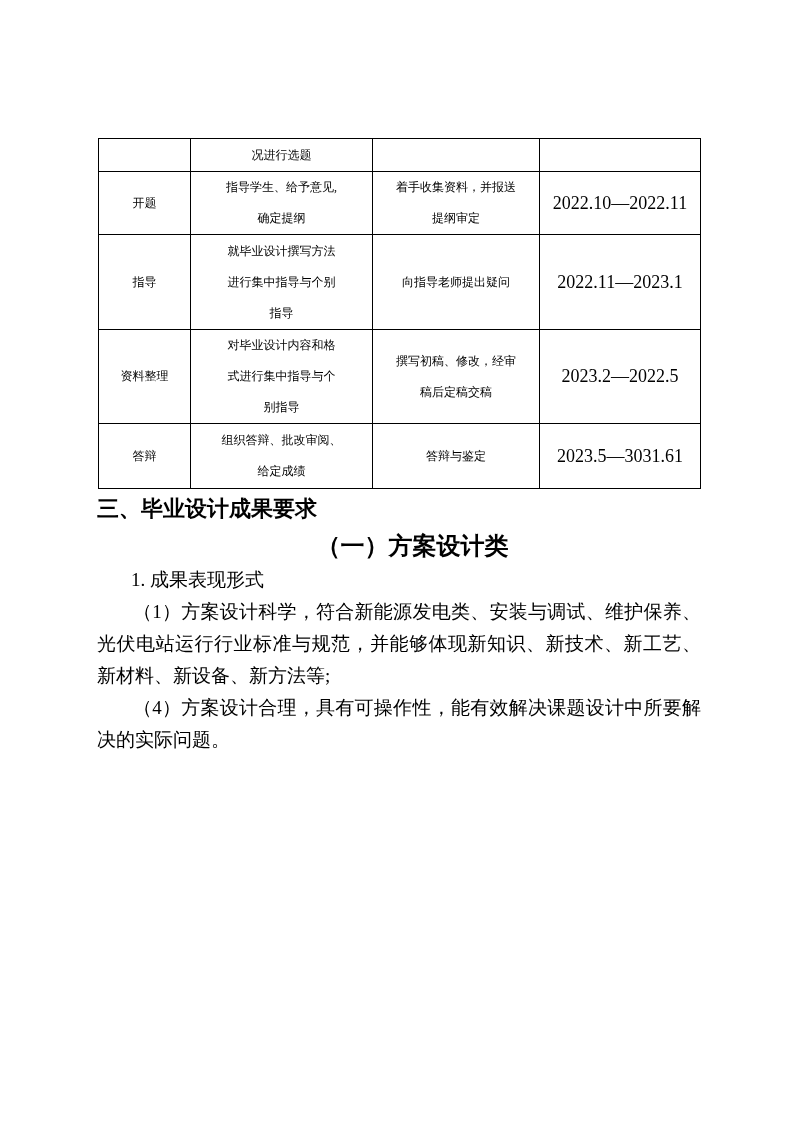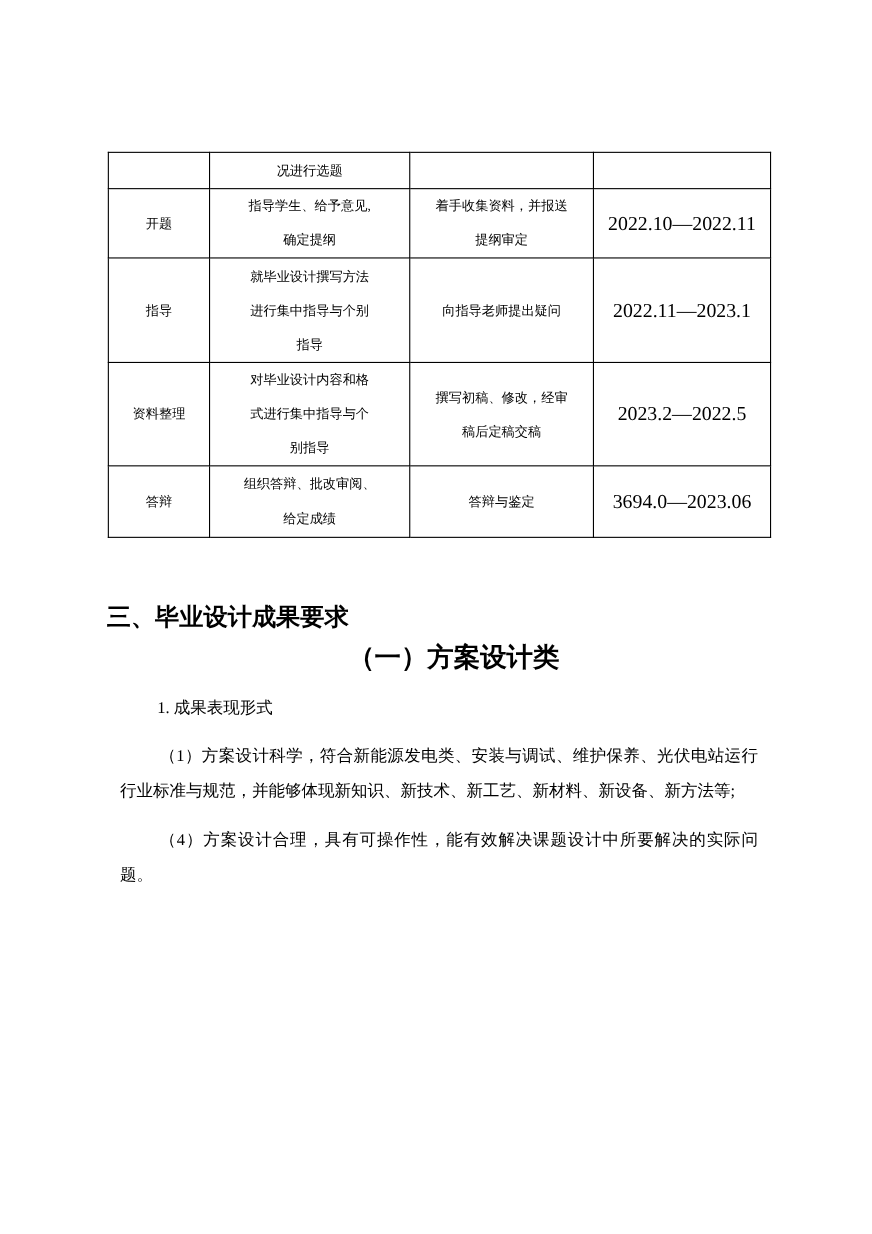--- a/index.html
+++ b/index.html
@@ -43,21 +43,21 @@
   tr.r0 { height: 33px; }
   tr.r1 { height: 62px; }
   tr.r2 { height: 95px; }
   tr.r3 { height: 93px; }
   tr.r4 { height: 65px; }
 
   
   .content {
     position: absolute;
     left: 97px;
-    top: 542px;
+    top: 490px;
     width: 604px;
     text-align: justify;
   }
   .content h1 {
     margin: 0;
     font-family: "Liberation Sans", "DejaVu Sans", sans-serif;
     font-weight: bold;
     font-size: 22px;
     line-height: 38px;
     text-align: left;
@@ -65,22 +65,22 @@
   .content h2 {
     margin: 0;
     padding-left: 27px;
     font-family: "Liberation Sans", "DejaVu Sans", sans-serif;
     font-weight: bold;
     font-size: 24px;
     line-height: 36px;
     text-align: center;
   }
   .content p {
-    margin: 12px;
-    font-size: 15px;
+    margin: 0;
+    font-size: 19px;
     line-height: 32px;
   }
   .content p.item {
     text-indent: 34px;
     text-align: left;
   }
   .content p.para {
     text-indent: 28px;
   }
   .content p.req {
@@ -129,21 +129,21 @@
 别指导</td>
         <td>撰写初稿、修改，经审
 稿后定稿交稿</td>
         <td class="period">2023.2—2022.5</td>
       </tr>
       <tr class="r4">
         <td>答辩</td>
         <td>组织答辩、批改审阅、
 给定成绩</td>
         <td>答辩与鉴定</td>
-        <td class="period">3694.0—2023.06</td>
+        <td class="period">2023.5—3031.61</td>
       </tr>
     </tbody>
   </table>
 
   <div class="content">
     <h1>三、毕业设计成果要求</h1>
     <h2>（一）方案设计类</h2>
     <p class="item">1. 成果表现形式</p>
     <p class="req">（1）方案设计科学，符合新能源发电类、安装与调试、维护保养、光伏电站运行行业标准与规范，并能够体现新知识、新技术、新工艺、新材料、新设备、新方法等;</p>
     <p class="req">（4）方案设计合理，具有可操作性，能有效解决课题设计中所要解决的实际问题。</p>

